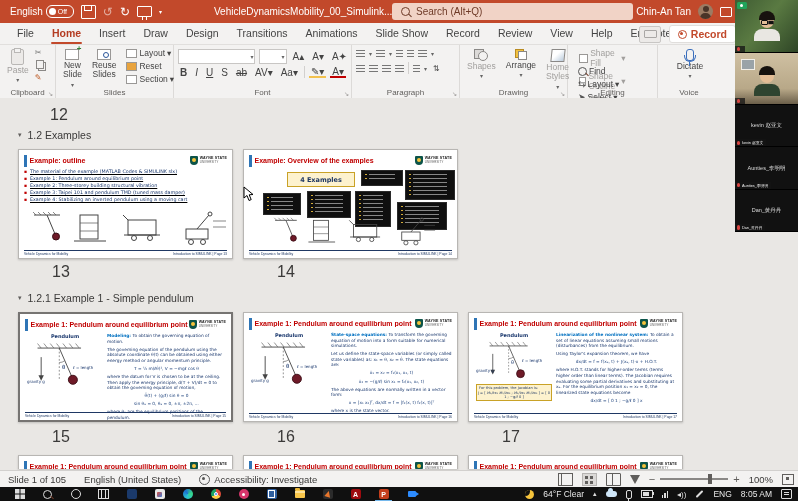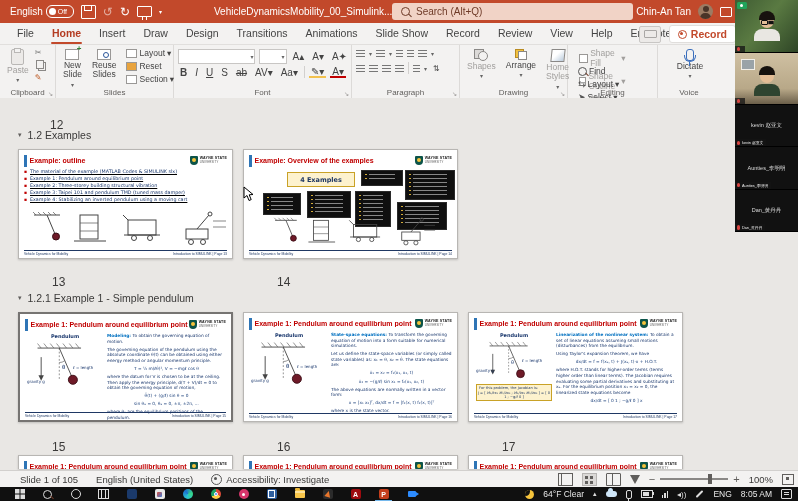--- a/index.html
+++ b/index.html
@@ -72,21 +72,21 @@
   .arrange-ico{width:12px;height:11px;position:relative;}
   .arrange-ico::before{content:'';position:absolute;left:0;top:0;width:7px;height:7px;background:#f0c040;border:1px solid #b98b22;}
   .arrange-ico::after{content:'';position:absolute;right:0;bottom:0;width:7px;height:7px;background:#fff;border:1px solid #8a8886;}
   .qs-ico{width:12px;height:11px;border:1px solid #8a8886;background:linear-gradient(135deg,#fff 40%,#bcd 100%);transform:skewX(-6deg);}
   .ed-ico{font-size:9px;color:#555;}
   .mic-ico{width:6px;height:10px;border:1.4px solid #3b6fbd;border-radius:3px;position:relative;margin:0 auto;}
   .mic-ico::after{content:'';position:absolute;left:-3px;top:5px;width:10px;height:6px;border:1.4px solid #3b6fbd;border-top:none;border-radius:0 0 6px 6px;}
   .mic-ico::before{content:'';position:absolute;left:1.5px;bottom:-6px;width:1.4px;height:4px;background:#3b6fbd;}
   
   .content{position:absolute;left:0;top:98px;width:798px;height:372px;background:#e9e7e4;overflow:hidden;}
-  .orphan-num,.slide-num{position:absolute;font-size:12px;color:#3b3a39;margin-top:12px;}
+  .orphan-num,.slide-num{position:absolute;font-size:16px;color:#3b3a39;}
   .section-hdr{position:absolute;font-size:10.5px;color:#3b3a39;display:flex;align-items:center;gap:6px;}
   .tri{font-size:7px;color:#605e5c;}
   .slide{position:absolute;width:215px;height:110px;background:#fff;border:1px solid #b8b6b3;box-shadow:0 1px 2px rgba(0,0,0,.18);box-sizing:border-box;overflow:hidden;}
   .slide.sel{border:2px solid #767472;}
   .slide.partial{height:14px;border-bottom:none;}
   .s-title{position:relative;margin:4px 5px 0 5px;height:13px;display:flex;align-items:center;}
   .s-title .bar{width:2.5px;height:12px;background:#2e75b6;margin-right:3px;flex:none;}
   .s-title .t{color:#c00000;font-weight:bold;font-size:7px;white-space:nowrap;overflow:hidden;flex:1;}
   .logo{display:flex;align-items:center;gap:2px;flex:none;}
   .shield{width:8px;height:9px;background:#0c5449;border-radius:1px 1px 4px 4px;position:relative;flex:none;}
@@ -109,21 +109,21 @@
   .para .lead{color:#0070c0;font-weight:bold;}
   .para .math{display:block;text-align:center;color:#1a3f7a;margin-top:1px;}
   .ycall{position:absolute;background:#fdf2ce;border:1px solid #c9a227;color:#1f3864;}
   .ycall .yt{font-size:3.6px;padding:1px 2px;display:block;}
   .ycall .ym{font-size:3.6px;display:block;text-align:center;padding-bottom:1px;font-family:"DejaVu Sans",sans-serif;}
   .fourex{position:absolute;left:38px;top:3px;width:66px;height:13px;background:#fdf2ce;border:1px solid #c9a227;color:#1f3864;font-weight:bold;font-size:6.5px;display:flex;align-items:center;justify-content:center;}
   .bbox{position:absolute;background-color:#0f0f0f;border:1px solid #2a2a2a;background-image:repeating-linear-gradient(180deg,rgba(235,190,60,.9) 0 1px,transparent 1px 4px),repeating-linear-gradient(180deg,rgba(255,255,255,.5) 0 1px,transparent 1px 4px);background-size:2px calc(100% - 6px),calc(100% - 14px) calc(100% - 6px);background-position:3px 3px,7px 3px;background-repeat:no-repeat;}
   .cursor{position:absolute;left:243px;top:88px;z-index:50;}
   
   .statusbar{position:absolute;left:0;top:470px;width:798px;height:17px;background:#f3f2f1;border-top:1px solid #d2d0ce;display:flex;align-items:center;font-size:9.5px;color:#3b3a39;box-sizing:border-box;}
-  .sb-left{display:flex;align-items:center;gap:18px;padding-left:20px;}
+  .sb-left{display:flex;align-items:center;gap:18px;padding-left:8px;}
   .acc{display:flex;align-items:center;gap:4px;}
   .acc-ico{width:9px;height:9px;border:1px solid #555;border-radius:50%;position:relative;}
   .acc-ico::after{content:'';position:absolute;left:2px;top:2px;width:3px;height:3px;background:#555;border-radius:50%;}
   .sb-right{position:absolute;right:4px;display:flex;align-items:center;gap:9px;}
   .view-ico{width:13px;height:11px;position:relative;display:inline-block;}
   .vi-normal{border:1px solid #605e5c;}
   .vi-normal::before{content:'';position:absolute;left:2px;top:0;bottom:0;width:1px;background:#605e5c;}
   .vi-sorter{background:#dbd9d7;border:1px solid #b5b3b1;}
   .vi-sorter::before{content:'';position:absolute;left:2px;top:2px;width:3px;height:3px;background:#605e5c;box-shadow:5px 0 0 #605e5c,0 5px 0 #605e5c,5px 5px 0 #605e5c;}
   .vi-read{border:1px solid #605e5c;border-radius:1px 1px 0 0;}

